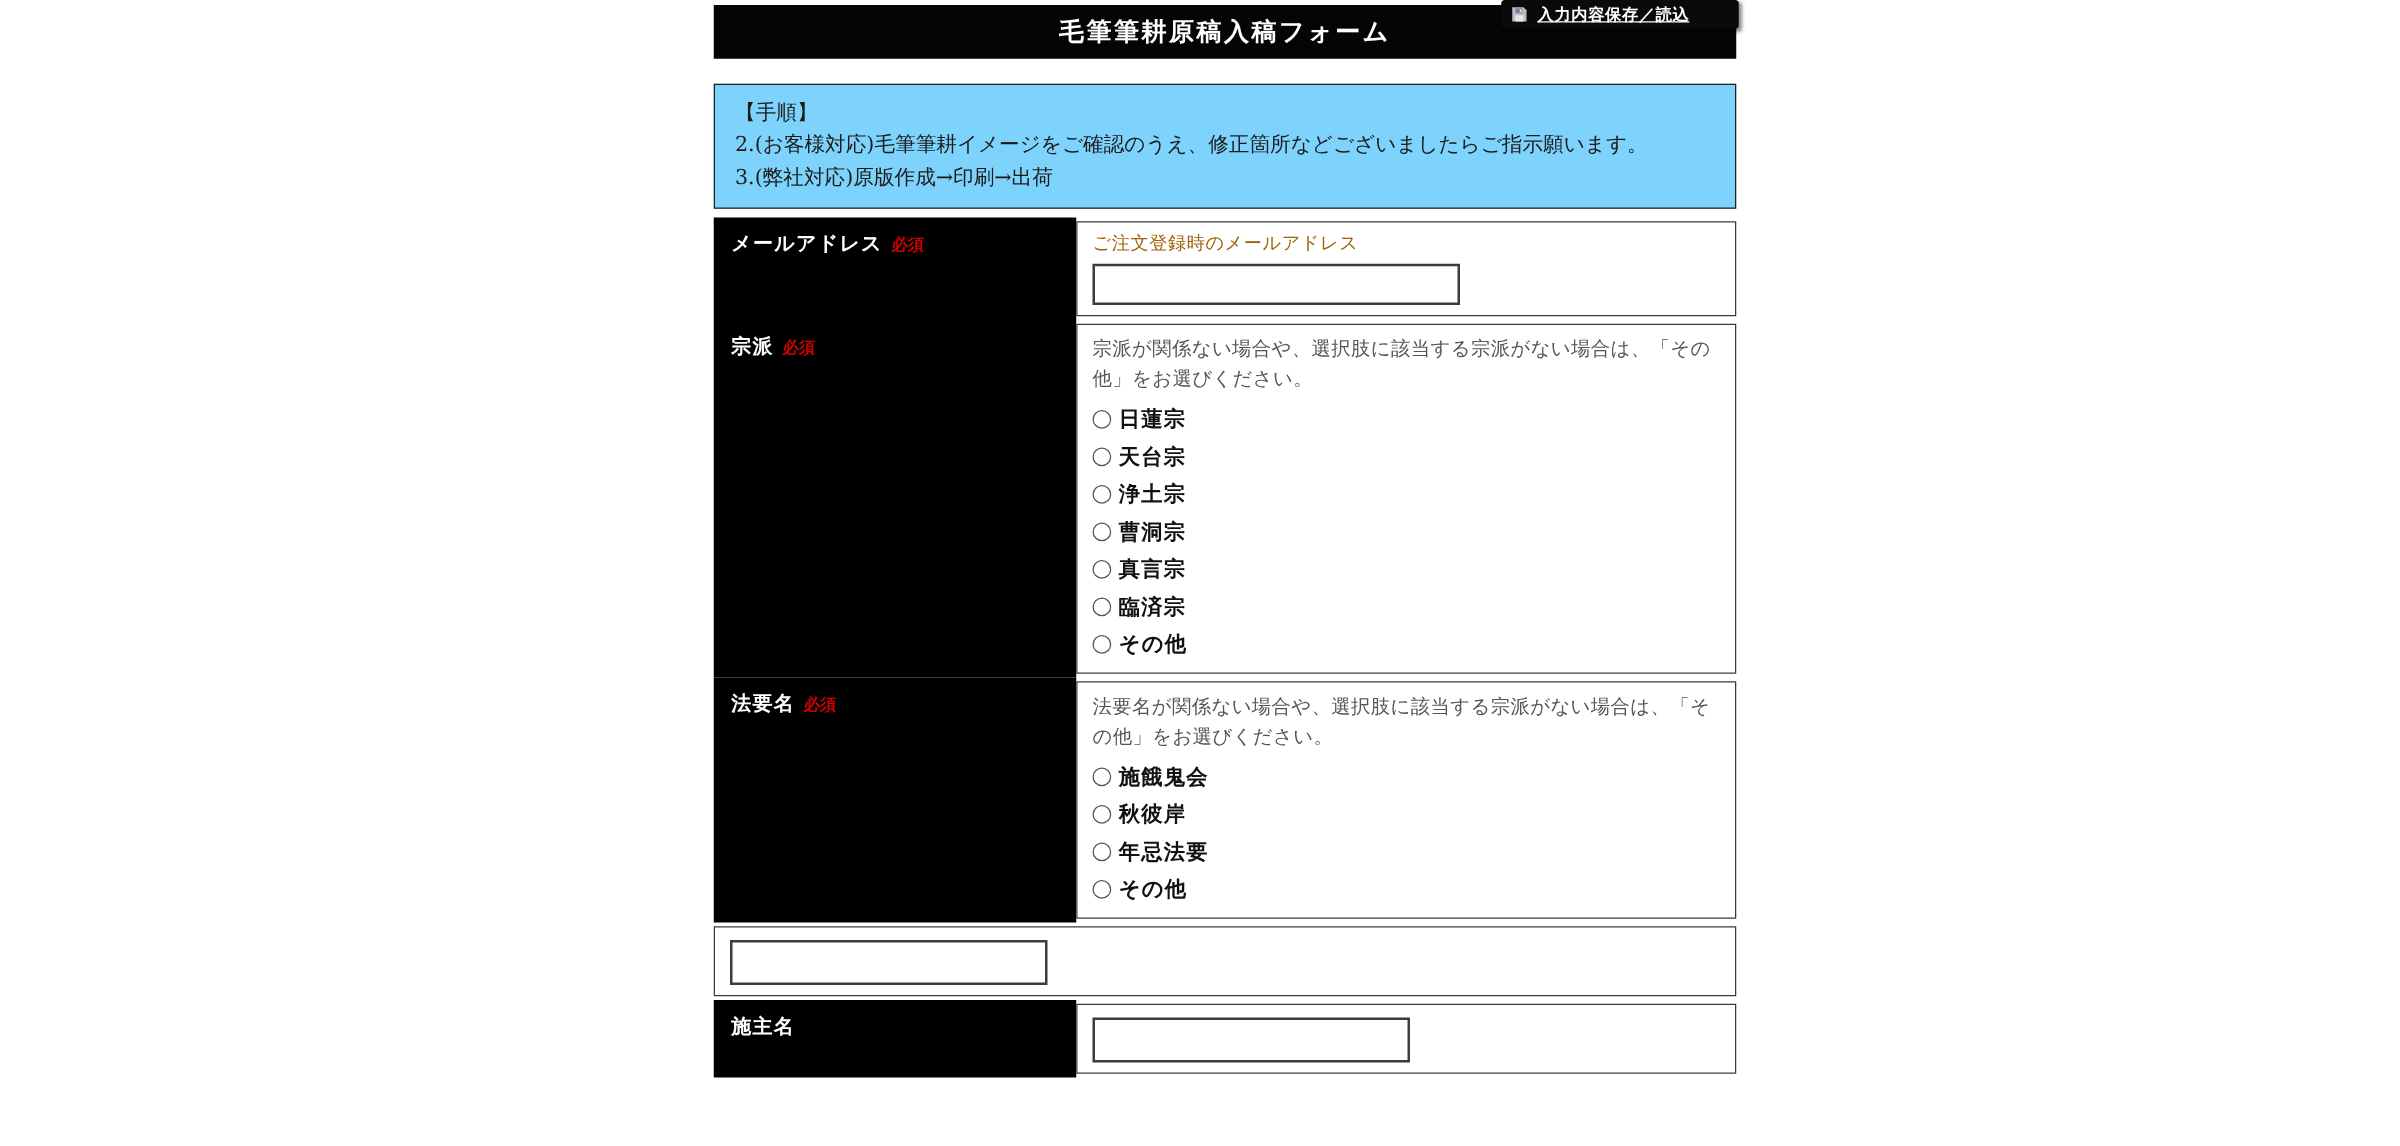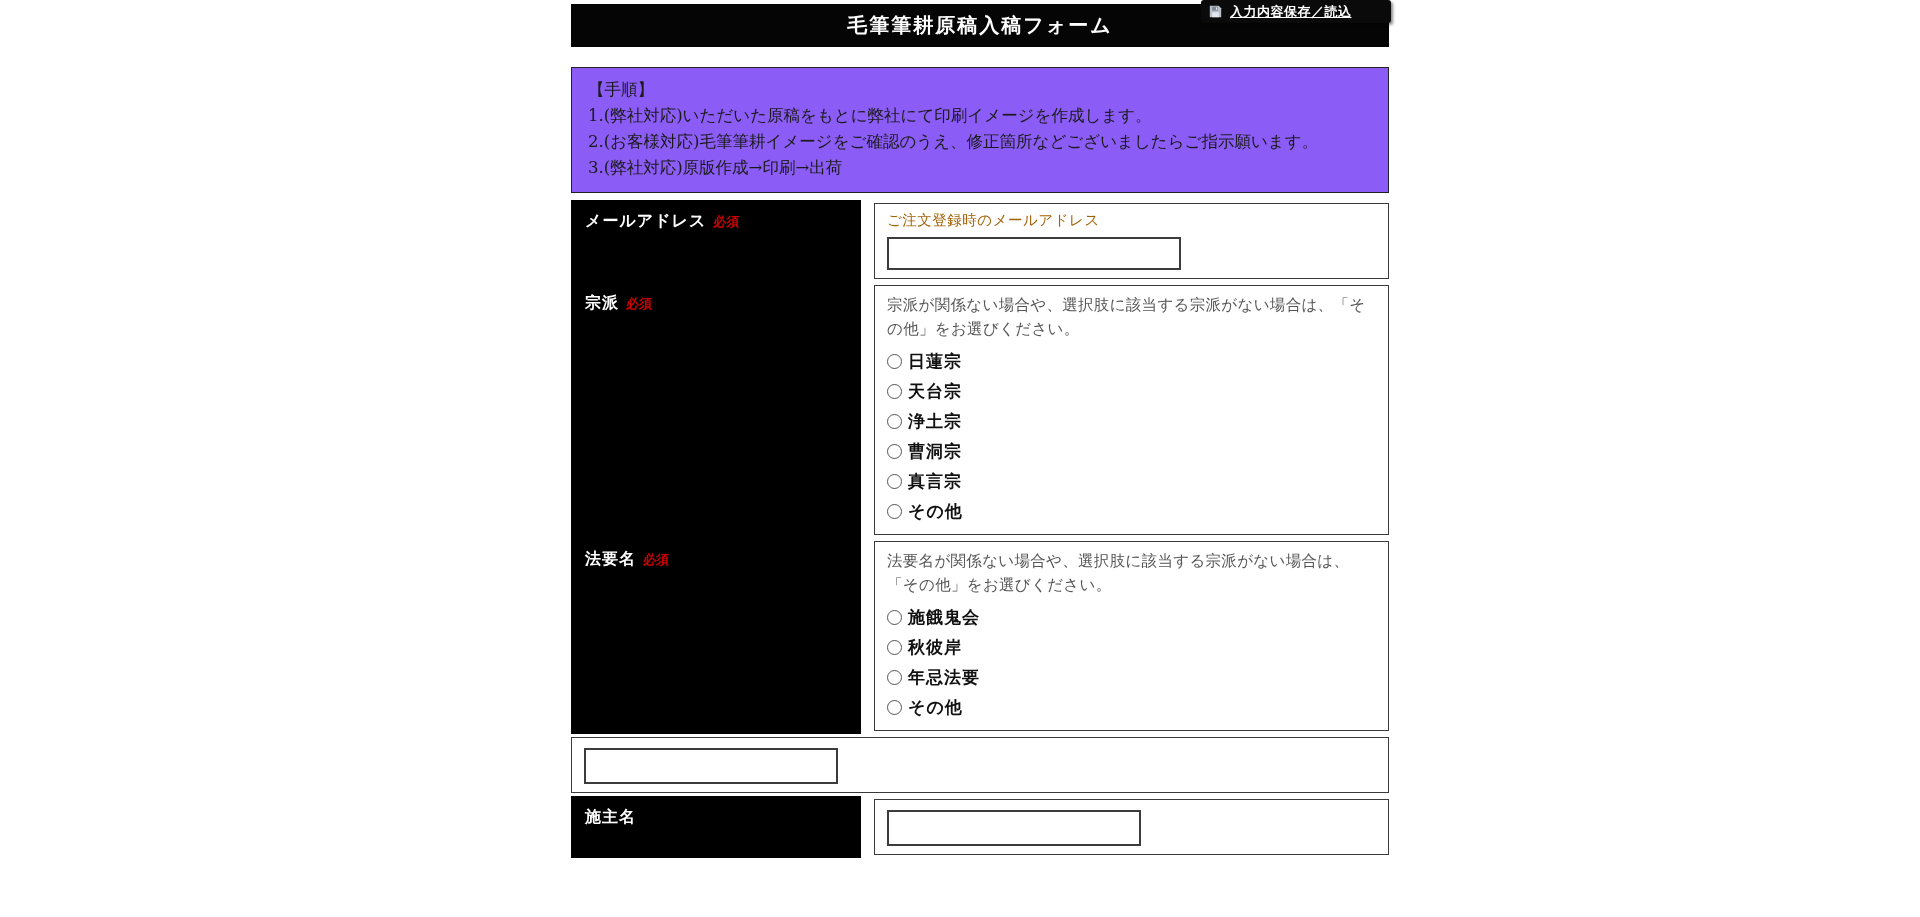--- a/index.html
+++ b/index.html
@@ -22,25 +22,25 @@
   .content { position:absolute; left:571px; top:0; width:818px; }
 
   .titlebar {
     margin-top:4px; height:43px; background:#050505; color:#fff;
     display:flex; align-items:center; justify-content:center;
     font-size:20px; font-weight:bold; letter-spacing:2px;
   }
 
   .instructions {
     margin-top:20px; border:1px solid #222; padding:9px 16px 11px 16px;
-    font-size:16.5px; color:#1a1a1a; line-height:26px; background:#8b5cf6;
+    font-size:16.5px; color:#1a1a1a; line-height:26px; background:#7dd3fc;
   }
 
   .formtable { margin-top:7px; }
-  .form-row { display:flex;gap:13px; }
+  .form-row { display:flex; }
   .cell-label {
     width:290px; background:#000; color:#fff; padding:11px 14px 0 14px;
     font-size:16px; font-weight:bold; letter-spacing:1px;
   }
   .required { color:#cc0000; font-size:13px; font-weight:bold; margin-left:7px;
               letter-spacing:0; }
   .cell-content {
     flex:1; background:#fff; border:1px solid #3a3a3a; margin:3px 0;
     padding:7px 12px 8px 12px;
   }
@@ -81,21 +81,20 @@
     </span>
     <span class="txt">入力内容保存／読込</span>
   </div>
 
   <div class="content">
 
     <div class="titlebar">毛筆筆耕原稿入稿フォーム</div>
 
     <div class="instructions">
       <div>【手順】</div>
-      <div>1.(弊社対応)いただいた原稿をもとに弊社にて印刷イメージを作成します。</div>
       <div>2.(お客様対応)毛筆筆耕イメージをご確認のうえ、修正箇所などございましたらご指示願います。</div>
       <div>3.(弊社対応)原版作成→印刷→出荷</div>
     </div>
 
     <div class="formtable">
 
       <div class="form-row">
         <div class="cell-label">
           <span>メールアドレス</span><span class="required">必須</span>
         </div>
@@ -124,20 +123,24 @@
                 <input type="radio" name="sect" style="">
                 <span>浄土宗</span>
               </label>
               <label class="radio-item">
                 <input type="radio" name="sect" style="">
                 <span>曹洞宗</span>
               </label>
               <label class="radio-item">
                 <input type="radio" name="sect" style="">
                 <span>真言宗</span>
+              </label>
+              <label class="radio-item">
+                <input type="radio" name="sect" style="">
+                <span>臨済宗</span>
               </label>
               <label class="radio-item">
                 <input type="radio" name="sect" style="">
                 <span>その他</span>
               </label>
             </div>
         </div>
       </div>
 
       <div class="form-row">

